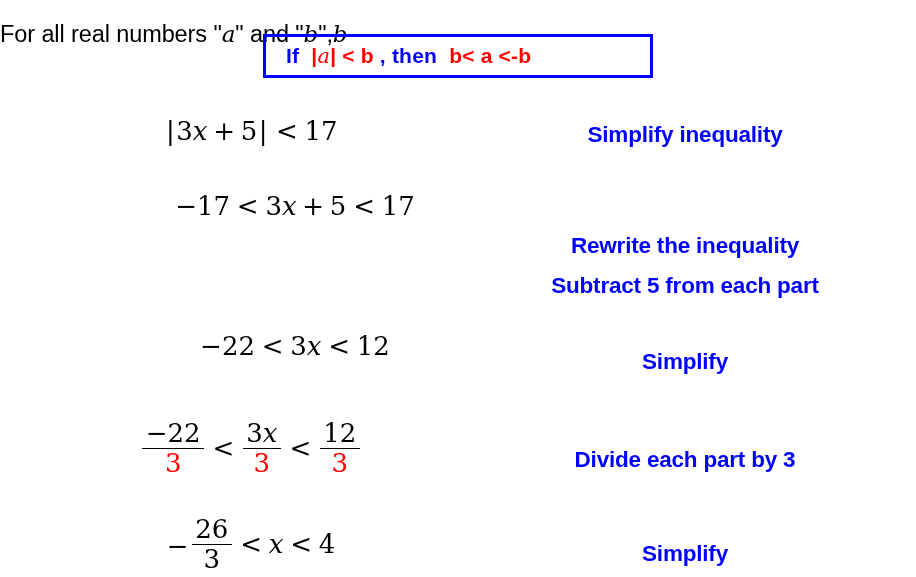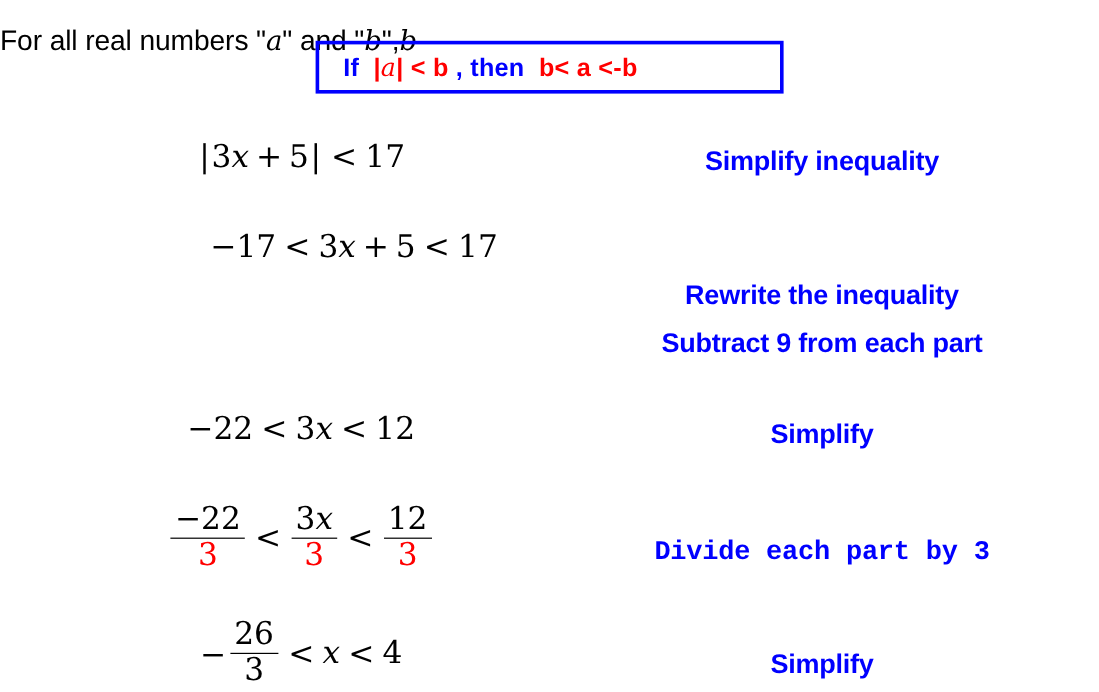--- a/index.html
+++ b/index.html
@@ -179,36 +179,36 @@
 
   <div class="step-row" style="height:76px;">
     <div class="math-cell mexpr" style="top:22px;padding-left:44px;">
       <span>−17</span><span class="oprel">&lt;</span><span>3</span><span class="mi">x</span><span class="op">+</span><span>5</span><span class="oprel">&lt;</span><span>17</span>
     </div>
     <div class="label-cell" style="top:26px;margin-top:36px;">Rewrite the inequality</div>
   </div>
 
   <div class="step-row" style="height:76px;">
     <div class="label-cell" style="top:26px;">
-      <span>Subtract 9 from each part</span>
+      <span>Subtract 5 from each part</span>
     </div>
   </div>
 
   <div class="step-row" style="height:86px;">
-    <div class="math-cell mexpr" style="top:22px;">
+    <div class="math-cell mexpr" style="top:10px;margin-left:44px;">
       <span>−22</span><span class="oprel">&lt;</span><span>3</span><span class="mi">x</span><span class="oprel">&lt;</span><span>12</span>
     </div>
     <div class="label-cell" style="top:26px;">Simplify</div>
   </div>
 
   <div class="step-row" style="height:96px;">
     <div class="math-cell mexpr" style="top:12px;">
       <span class="frac"><span class="num">−22</span><span class="den red">3</span></span><span class="oprel">&lt;</span><span class="frac"><span class="num"><span>3</span><span class="mi">x</span></span><span class="den red">3</span></span><span class="oprel">&lt;</span><span class="frac"><span class="num">12</span><span class="den red">3</span></span>
     </div>
-    <div class="label-cell" style="top:38px;font-family:Liberation Mono, monospace;">
+    <div class="label-cell" style="top:38px;">
       <span>Divide each part by 3</span>
     </div>
   </div>
 
   <div class="step-row" style="height:90px;">
     <div class="math-cell mexpr" style="top:12px;">
       <span class="minus-lead">−</span><span class="frac"><span class="num">26</span><span class="den">3</span></span><span class="oprel">&lt;</span><span class="mi">x</span><span class="oprel">&lt;</span><span>4</span>
     </div>
     <div class="label-cell" style="top:36px;">Simplify</div>
   </div>

